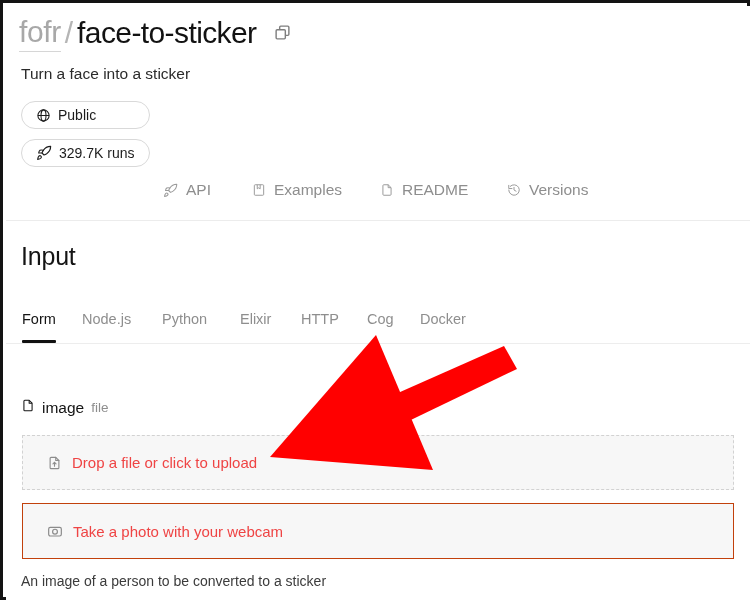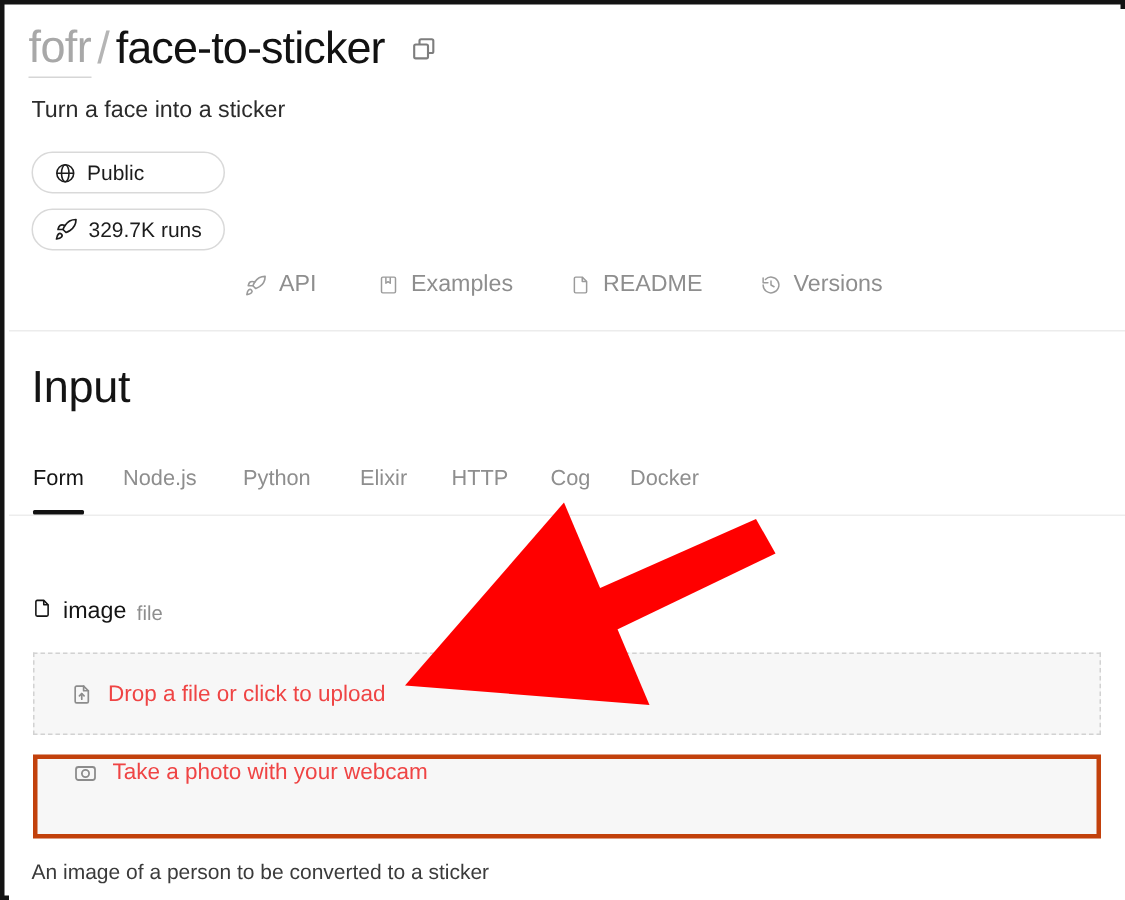--- a/index.html
+++ b/index.html
@@ -132,21 +132,21 @@
     background: #111111;
     border-radius: 1px;
   }
   .navtab svg { display: block; flex: none; }
 
   
   .section-title {
     position: absolute;
     left: 15px;
     top: 236px;
-    font-size: 30px;
+    font-size: 25px;
     color: #141414;
     letter-spacing: -0.2px;
   }
 
   .subtabs {
     position: absolute;
     left: 0;
     top: 298px;
     width: 744px;
     height: 40px;
@@ -205,24 +205,24 @@
     display: flex;
     align-items: center;
   }
   .webcambox {
     position: absolute;
     left: 16px;
     top: 497px;
     width: 712px;
     height: 56px;
     background: #f7f7f7;
-    border: 3px solid #c2410c;
+    border: 1px solid #c2410c;
     box-sizing: border-box;
     display: flex;
-    align-items: flex-start;
+    align-items: center;
   }
   .zone-inner {
     display: inline-flex;
     align-items: center;
     gap: 10px;
     padding-left: 24px;
     font-size: 15px;
     color: #ef4444;
   }
   .zone-inner svg { display: block; flex: none; }

